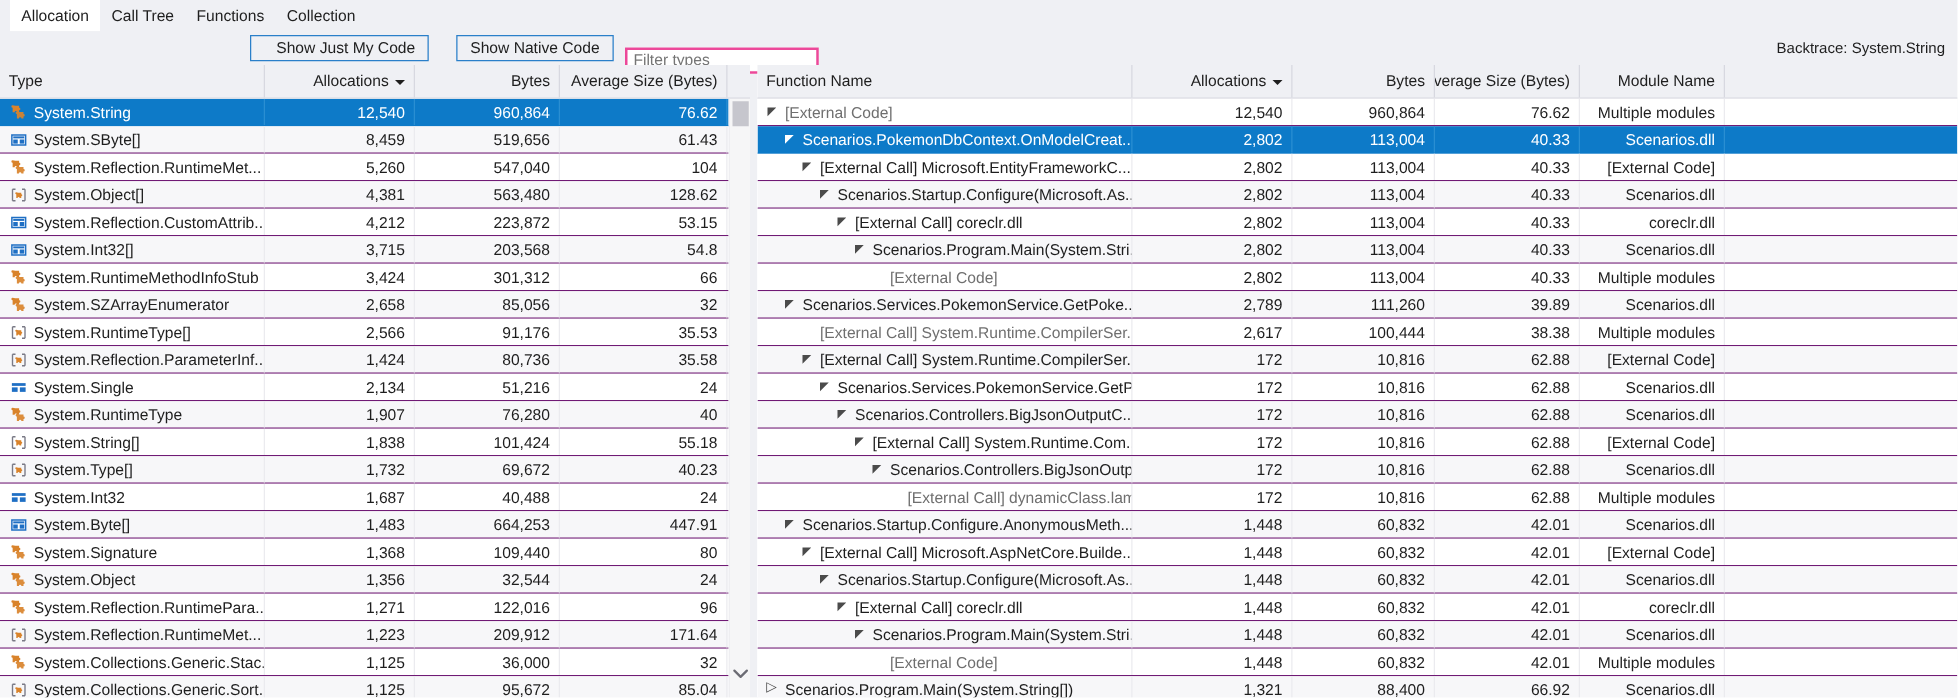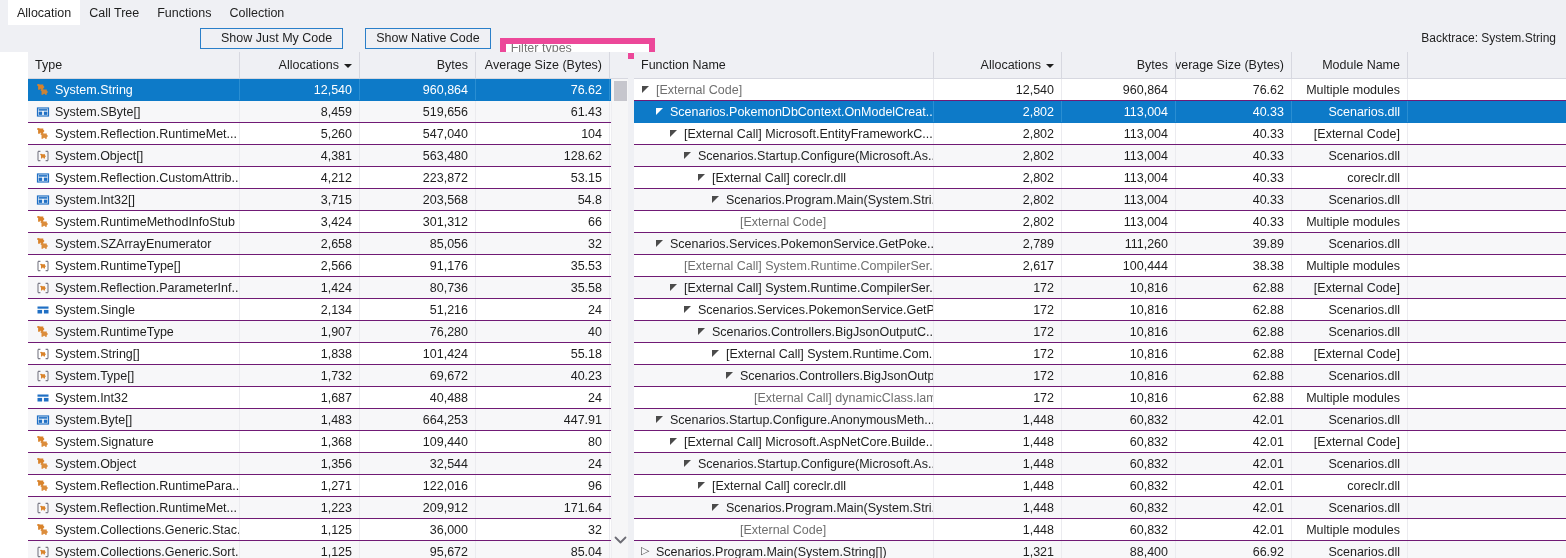--- a/index.html
+++ b/index.html
@@ -74,21 +74,21 @@
     white-space: nowrap;
   }
   .tbtn.jmc { margin-left: 200px; padding-left: 20px; }
   .tbtn.native { margin-left: 22px; }
   .filterbox {
     margin-left: 9px;
     width: 155px;
     height: 21px;
     line-height: 19px;
     box-sizing: border-box;
-    border: 6px solid #ec4899;
+    border: 2px solid #ec4899;
     background: #ffffff;
     color: #14532d;
     font-size: 12.5px;
     padding: 0 5px;
     font-family: "Liberation Sans", sans-serif;
     outline: none;
     margin-top: 19px;
   }
   .backtrace {
     position: absolute;
@@ -109,21 +109,21 @@
     min-height: 0;
     background: #ffffff;
   }
   .pane {
     position: relative;
     display: flex;
     flex-direction: column;
     min-height: 0;
     background: #ffffff;
   }
-  .pane-left { width: 600px; flex: 0 0 600px; padding-left: 28px; }
+  .pane-left { width: 600px; flex: 0 0 600px; }
   .splitter {
     width: 6px;
     flex: 0 0 6px;
     background: #eff0f4;
   }
   .pane-right { flex: 1 1 auto; }
 
   
   .ghead {
     height: 27px;

